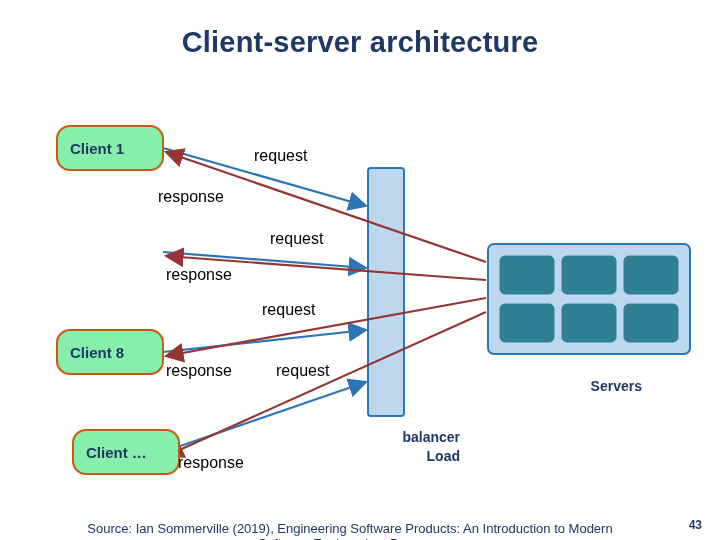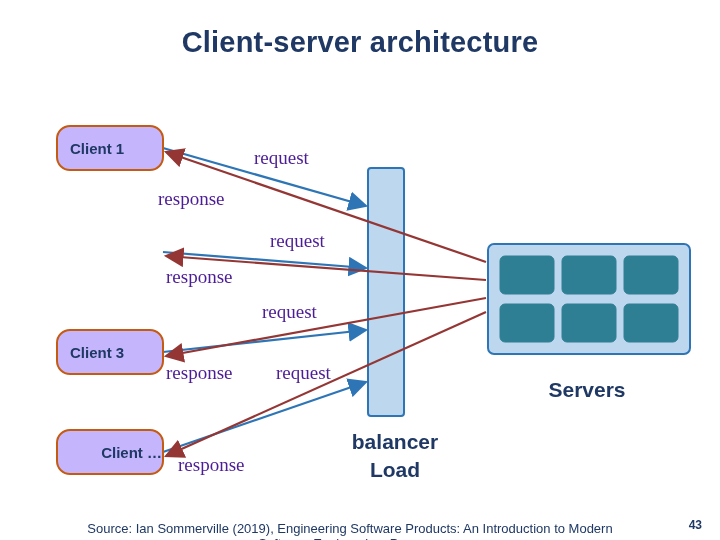--- a/index.html
+++ b/index.html
@@ -35,44 +35,43 @@
     position: absolute;
     left: 0; top: 0;
     width: 720px;
     height: 540px;
   }
   .client-box {
     position: absolute;
     box-sizing: border-box;
     border: 2px solid #c55a11;
     border-radius: 14px;
-    background: #c4b5fd;
+    background: #86efac;
     color: #1f3864;
     font-weight: bold;
     font-size: 15px;
     display: flex;
     align-items: center;
     padding-left: 12px;
     width: 108px;
     height: 46px;
   }
   .edge-label {
     position: absolute;
-    font-size: 19px;
-    color: #4c1d95;
+    font-size: 16px;
+    color: #000000;
     white-space: nowrap;
-    font-family: Liberation Serif, serif;
   }
   .big-label {
     position: absolute;
-    font-size: 21px;
+    font-size: 14px;
     font-weight: bold;
     color: #1f3864;
     white-space: nowrap;
-    text-align: center;
+    text-align: right;
   }
   #lb-label {
     left: 330px;
     top: 428px;
     width: 130px;
     line-height: 1.35;
   }
   #servers-label {
     left: 532px;
     top: 378px;
@@ -136,23 +135,23 @@
     <line x1="486" y1="262" x2="166" y2="152" stroke="#943634" stroke-width="2.2" marker-end="url(#arrow-res)"></line>
     <line x1="486" y1="280" x2="166" y2="256" stroke="#943634" stroke-width="2.2" marker-end="url(#arrow-res)"></line>
     <line x1="486" y1="298" x2="166" y2="356" stroke="#943634" stroke-width="2.2" marker-end="url(#arrow-res)"></line>
     <line x1="486" y1="312" x2="166" y2="456" stroke="#943634" stroke-width="2.2" marker-end="url(#arrow-res)"></line>
   </svg>
 
   <div class="client-box" style="left:56px; top:125px;">
     <span>Client 1</span>
   </div>
   <div class="client-box" style="left:56px; top:329px;">
-    <span>Client 3</span>
+    <span>Client 8</span>
   </div>
-  <div class="client-box" style="left:56px; top:429px;justify-content:flex-end;">
+  <div class="client-box" style="left:72px; top:429px;">
     <span>Client …</span>
   </div>
 
   <div class="edge-label" style="left:254px; top:147px;">request</div>
   <div class="edge-label" style="left:158px; top:188px;">response</div>
   <div class="edge-label" style="left:270px; top:230px;">request</div>
   <div class="edge-label" style="left:166px; top:266px;">response</div>
   <div class="edge-label" style="left:262px; top:301px;">request</div>
   <div class="edge-label" style="left:166px; top:362px;">response</div>
   <div class="edge-label" style="left:276px; top:362px;">request</div>

